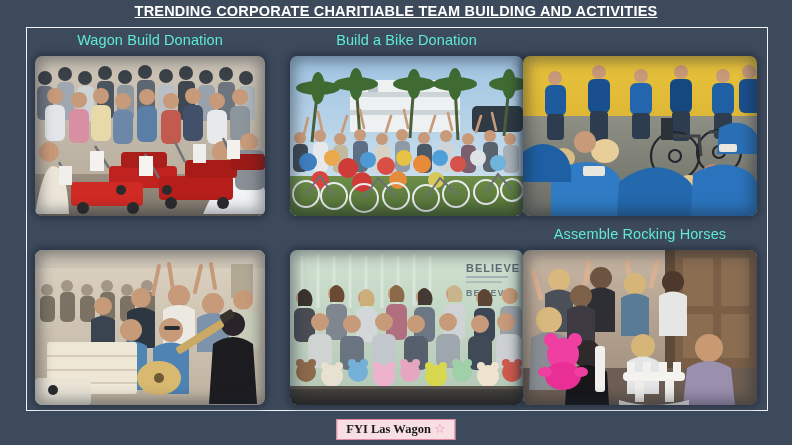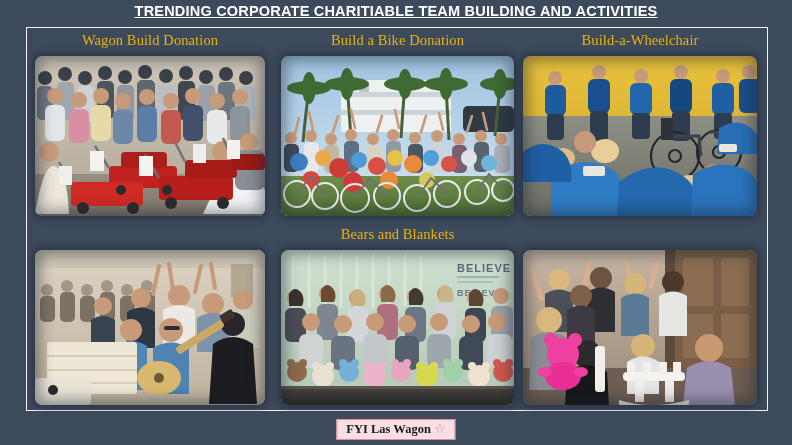--- a/index.html
+++ b/index.html
@@ -24,44 +24,43 @@
     border:1.5px solid #f2f4f7;
     box-sizing:border-box;
   }
   .grid{
     position:absolute;left:0;top:0;width:100%;height:100%;
   }
   .cell{position:absolute;}
   .caption{
     position:absolute;left:0;top:0;width:100%;
     text-align:center;
-    color:#eab308;
+    color:#5eead4;
     font-size:14.5px;
     font-weight:normal;
     letter-spacing:.1px;
-    font-family:Liberation Serif, serif;
   }
   .photo{
     position:absolute;left:0;
     width:100%;
     overflow:hidden;
     border-radius:7px;
     box-shadow:0 0 6px 3px rgba(30,40,55,.55);
   }
   .photo .inner{position:absolute;inset:0;overflow:hidden;border-radius:7px;}
   .photo .vign{
     position:absolute;inset:0;border-radius:7px;
     box-shadow:inset 0 0 14px 5px rgba(25,33,46,.45);
     pointer-events:none;
   }
   .photo svg{display:block;width:100%;height:100%;}
 
   
   .c0{left:8px;width:230px;}
-  .c1{left:254px;width:233px;}
+  .c1{left:263px;width:233px;}
   .c2{left:496px;width:234px;}
   .r0{top:4px;}
   .r1{top:198px;}
   .r0 .photo{top:24px;height:160px;}
   .r1 .photo{top:24px;height:155px;}
 
   #badge{
     position:absolute;left:50%;transform:translateX(-50%);
     top:419px;
     padding:2px 9px 3px 9px;
@@ -317,21 +316,20 @@
               <path d="M136 142 L150 122 L166 138"></path>
                 <path d="M196 136 L208 118 L222 134"></path>
             </g>
           </svg>
         </div>
         <div class="vign"></div>
       </div>
     </div>
 
     <div class="cell c2 r0" style="height:190px;">
-      <div class="caption">Build-a-Wheelchair</div>
       <div class="photo">
         <div class="inner">
           <svg viewBox="0 0 234 160" preserveAspectRatio="none">
             <defs>
               <linearGradient id="ywall" x1="0" y1="0" x2="0" y2="1">
                 <stop offset="0" stop-color="#e8c23c"></stop>
                   <stop offset="1" stop-color="#cfa52c"></stop>
               </linearGradient>
               <linearGradient id="gfloor" x1="0" y1="0" x2="0" y2="1">
                 <stop offset="0" stop-color="#8e8f84"></stop>
@@ -486,21 +484,20 @@
             </g>
             <rect x="0" y="128" width="56" height="27" rx="4" fill="#e9e3d6"></rect>
             <circle cx="18" cy="140" r="5" fill="#2b2b2d"></circle>
           </svg>
         </div>
         <div class="vign"></div>
       </div>
     </div>
 
     <div class="cell c1 r1" style="height:186px;">
-      <div class="caption">Bears and Blankets</div>
       <div class="photo">
         <div class="inner">
           <svg viewBox="0 0 233 155" preserveAspectRatio="none">
             <defs>
               <linearGradient id="bwall" x1="0" y1="0" x2="0" y2="1">
                 <stop offset="0" stop-color="#cfe0cf"></stop>
                   <stop offset="1" stop-color="#b4c8b6"></stop>
               </linearGradient>
               <linearGradient id="btable" x1="0" y1="0" x2="0" y2="1">
                 <stop offset="0" stop-color="#4a4640"></stop>
@@ -615,20 +612,21 @@
 
             <rect y="136" width="233" height="19" fill="url(#btable)"></rect>
             <rect y="136" width="233" height="3" fill="#6b6760" opacity=".5"></rect>
           </svg>
         </div>
         <div class="vign"></div>
       </div>
     </div>
 
     <div class="cell c2 r1" style="height:186px;">
+      <div class="caption">Assemble Rocking Horses</div>
       <div class="photo">
         <div class="inner">
           <svg viewBox="0 0 234 155" preserveAspectRatio="none">
             <defs>
               <linearGradient id="rwall" x1="0" y1="0" x2="0" y2="1">
                 <stop offset="0" stop-color="#c6b5a2"></stop>
                   <stop offset="1" stop-color="#9d8b79"></stop>
               </linearGradient>
             </defs>
             <rect width="234" height="155" fill="url(#rwall)"></rect>

